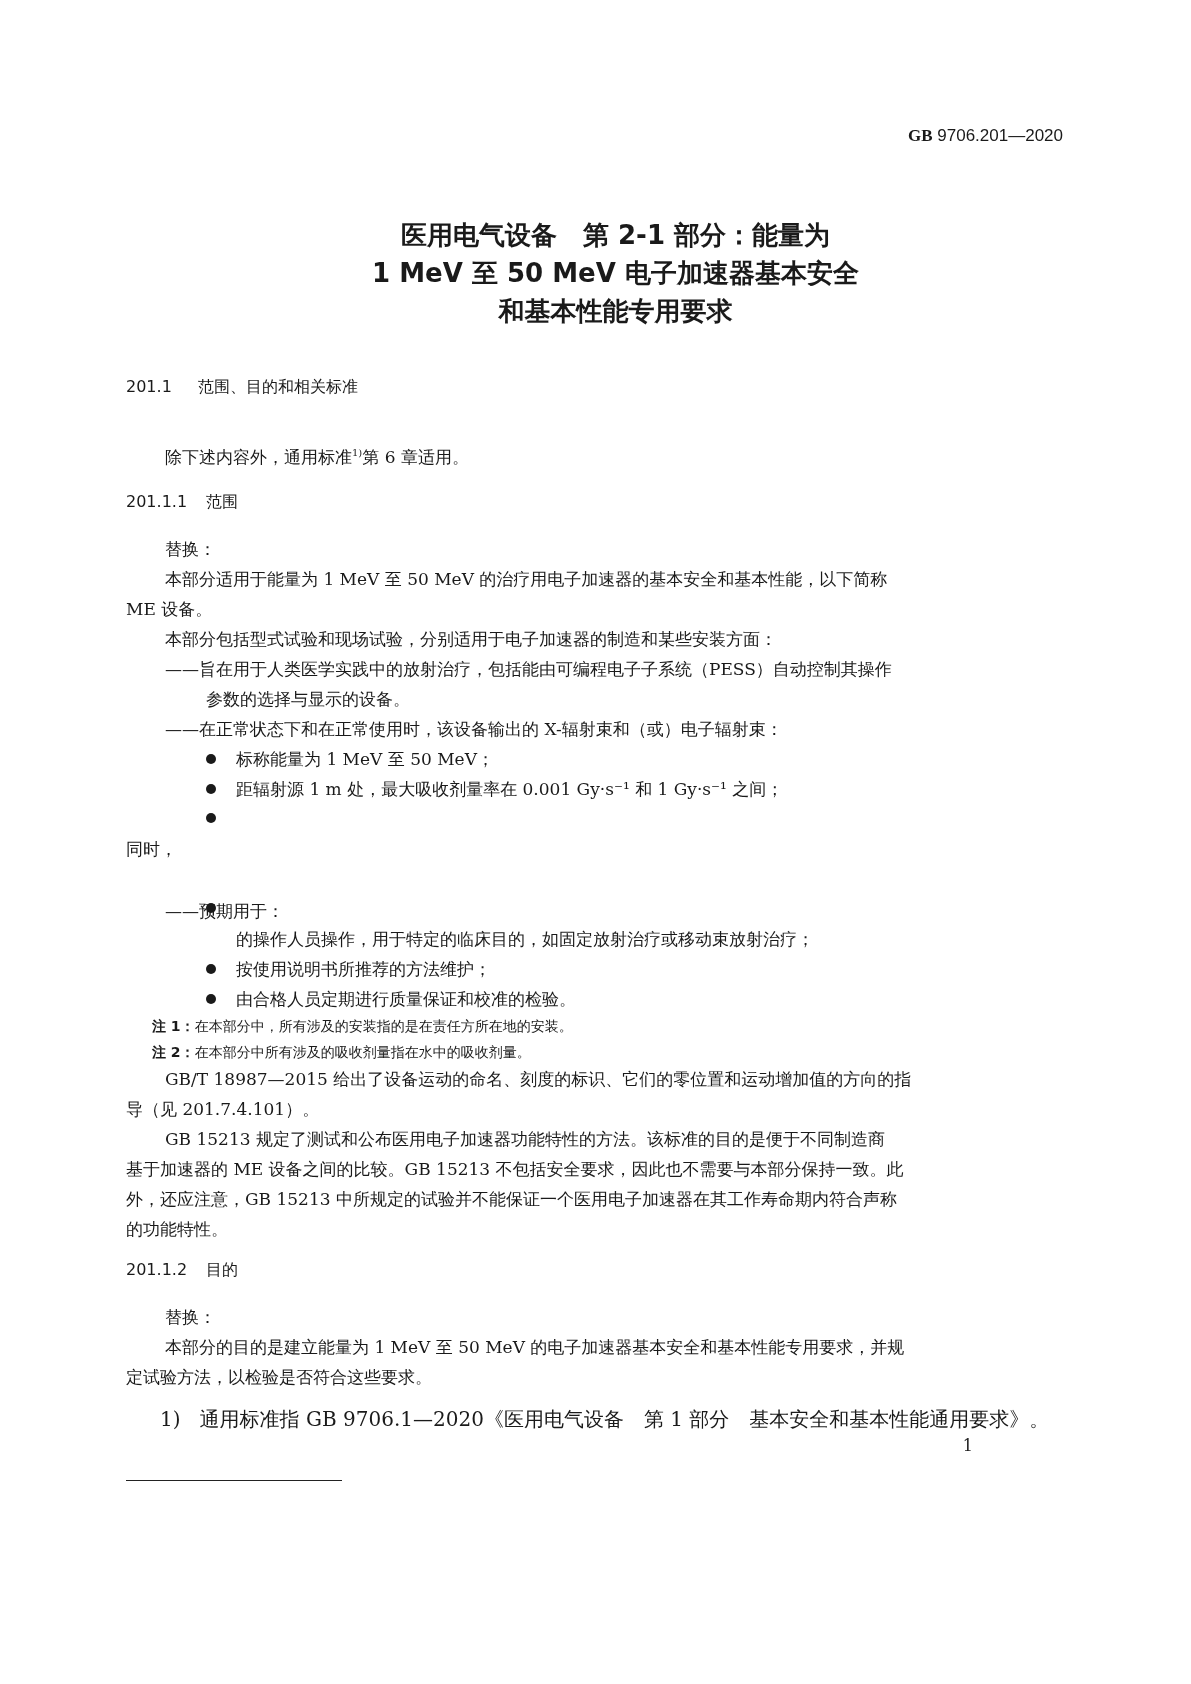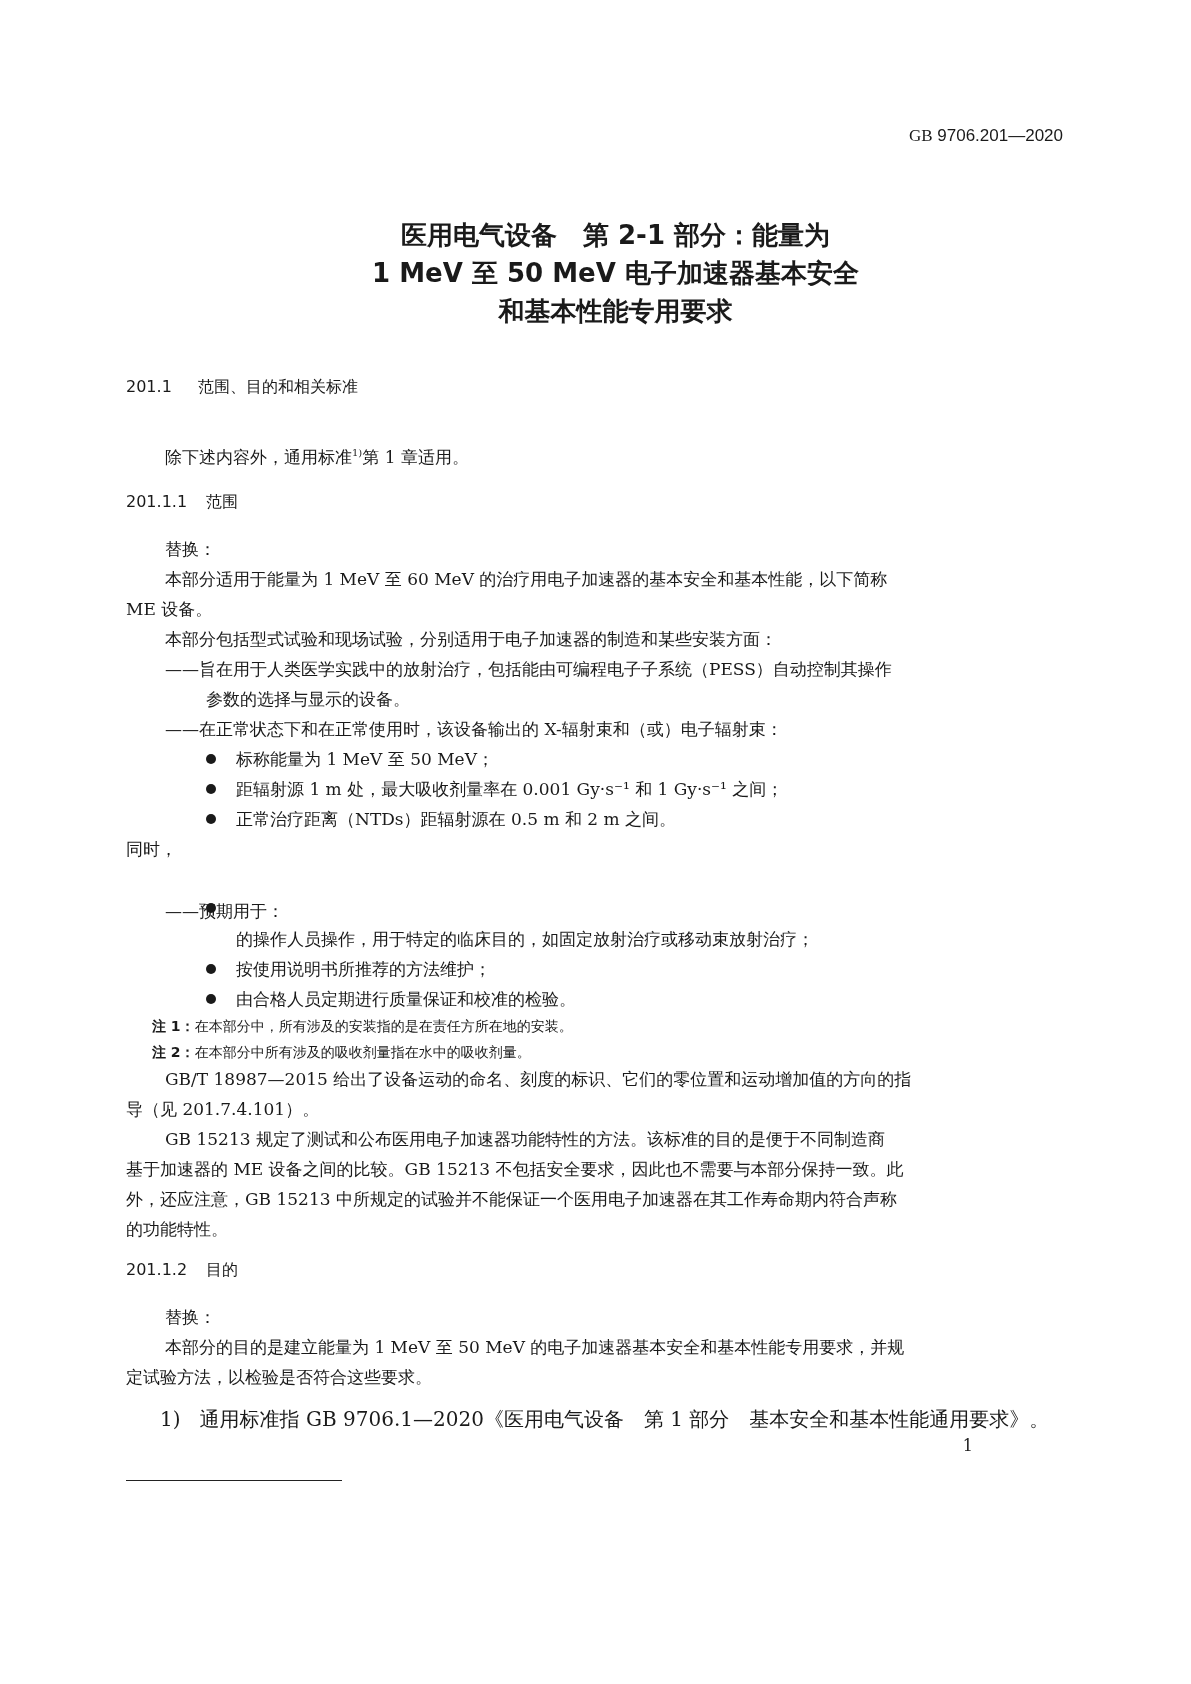--- a/index.html
+++ b/index.html
@@ -1,20 +1,20 @@
 <!DOCTYPE html>
 <html><head>
 <meta charset="utf-8">
 <style>
   html, body { margin: 0; padding: 0; background: #ffffff; }
   body { width: 1191px; height: 1684px; position: relative; overflow: hidden;
          font-family: "DejaVu Serif", "Liberation Serif", serif; color: #1a1a1a; }
   .abs { position: absolute; white-space: nowrap; }
   .std-code { right: 128px; top: 126px; font-family: "Liberation Sans", sans-serif; font-size: 17px; }
-  .std-code b { font-family: "Liberation Serif", serif; font-weight: normal; margin-top: 38px; }
+  .std-code b { font-family: "Liberation Serif", serif; font-weight: bold; margin-top: 38px; }
   .title { left: 0; width: 1191px; text-align: center; font-family: "DejaVu Sans", sans-serif; font-weight: bold; font-size: 26px; padding-left: 20px; }
   .h { font-family: "DejaVu Sans", sans-serif; font-size: 16px; left: 126px; }
   .h .num { display: inline-block; min-width: 72px; }
   .p { font-size: 17px; }
   .note { font-size: 14px; font-family: "DejaVu Sans", sans-serif; margin-left: 16px; }
   .note b { font-weight: bold; }
   .bullet { display: inline-block; width: 10px; height: 10px; border-radius: 50%; background: #1a1a1a; margin-right: 20px; vertical-align: middle; position: relative; top: -2px; }
   .footrule { position: absolute; left: 126px; top: 1480px; width: 216px; height: 1px; background: #222; }
   .fn { font-size: 20px; }
   .pagenum { right: 218px; top: 1540px; font-size: 16px; }
@@ -23,35 +23,35 @@
 </head>
 <body>
 
 <div class="abs std-code"><b>GB</b>&nbsp;<span>9706.201—2020</span></div>
 
 <div class="abs title" style="top:218px">医用电气设备　第 2-1 部分：能量为</div>
 <div class="abs title" style="top:256px">1 MeV 至 50 MeV 电子加速器基本安全</div>
 <div class="abs title" style="top:294px">和基本性能专用要求</div>
 
 <div class="abs h" style="top:377px"><span class="num">201.1</span><span>范围、目的和相关标准</span></div>
-<div class="abs p" style="left:165px;top:446px"><span>除下述内容外，通用标准</span><sup>1)</sup><span>第 1 章适用。</span></div>
+<div class="abs p" style="left:165px;top:446px"><span>除下述内容外，通用标准</span><sup>1)</sup><span>第 6 章适用。</span></div>
 
 <div class="abs h" style="top:492px"><span class="num" style="min-width:80px">201.1.1</span><span>范围</span></div>
 
 <div class="abs p" style="left:165px;top:538px">替换：</div>
-<div class="abs p" style="left:165px;top:568px">本部分适用于能量为 1 MeV 至 60 MeV 的治疗用电子加速器的基本安全和基本性能，以下简称</div>
+<div class="abs p" style="left:165px;top:568px">本部分适用于能量为 1 MeV 至 50 MeV 的治疗用电子加速器的基本安全和基本性能，以下简称</div>
 <div class="abs p" style="left:126px;top:598px">ME 设备。</div>
 <div class="abs p" style="left:165px;top:628px">本部分包括型式试验和现场试验，分别适用于电子加速器的制造和某些安装方面：</div>
 <div class="abs p" style="left:165px;top:658px">——旨在用于人类医学实践中的放射治疗，包括能由可编程电子子系统（PESS）自动控制其操作</div>
 <div class="abs p" style="left:206px;top:688px">参数的选择与显示的设备。</div>
 <div class="abs p" style="left:165px;top:718px">——在正常状态下和在正常使用时，该设备输出的 X-辐射束和（或）电子辐射束：</div>
 
 <div class="abs p" style="left:206px;top:748px"><span class="bullet"></span><span>标称能量为 1 MeV 至 50 MeV；</span></div>
 <div class="abs p" style="left:206px;top:778px"><span class="bullet"></span><span>距辐射源 1 m 处，最大吸收剂量率在 0.001 Gy·s⁻¹ 和 1 Gy·s⁻¹ 之间；</span></div>
-<div class="abs p" style="left:206px;top:808px"><span class="bullet"></span><span>正常治疗距离（NTDs）距辐射源在 0.5 m 和 2 m 之间。</span></div>
+<div class="abs p" style="left:206px;top:808px"><span class="bullet"></span></div>
 
 <div class="abs p" style="left:126px;top:838px">同时，</div>
 <div class="abs p" style="left:165px;top:900px">——预期用于：</div>
 
 <div class="abs p" style="left:206px;top:898px"><span class="bullet"></span></div>
 <div class="abs p" style="left:236px;top:928px">的操作人员操作，用于特定的临床目的，如固定放射治疗或移动束放射治疗；</div>
 <div class="abs p" style="left:206px;top:958px"><span class="bullet"></span><span>按使用说明书所推荐的方法维护；</span></div>
 <div class="abs p" style="left:206px;top:988px"><span class="bullet"></span><span>由合格人员定期进行质量保证和校准的检验。</span></div>
 
 <div class="abs note" style="left:136px;top:1018px"><b>注 1：</b><span>在本部分中，所有涉及的安装指的是在责任方所在地的安装。</span></div>

